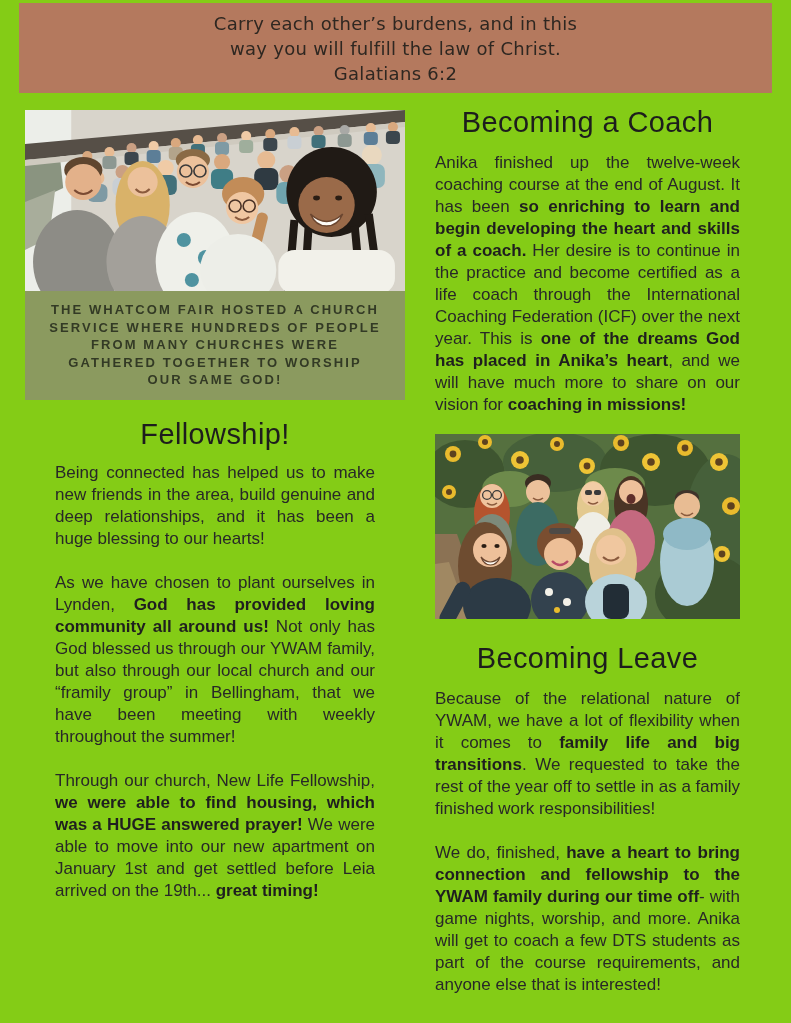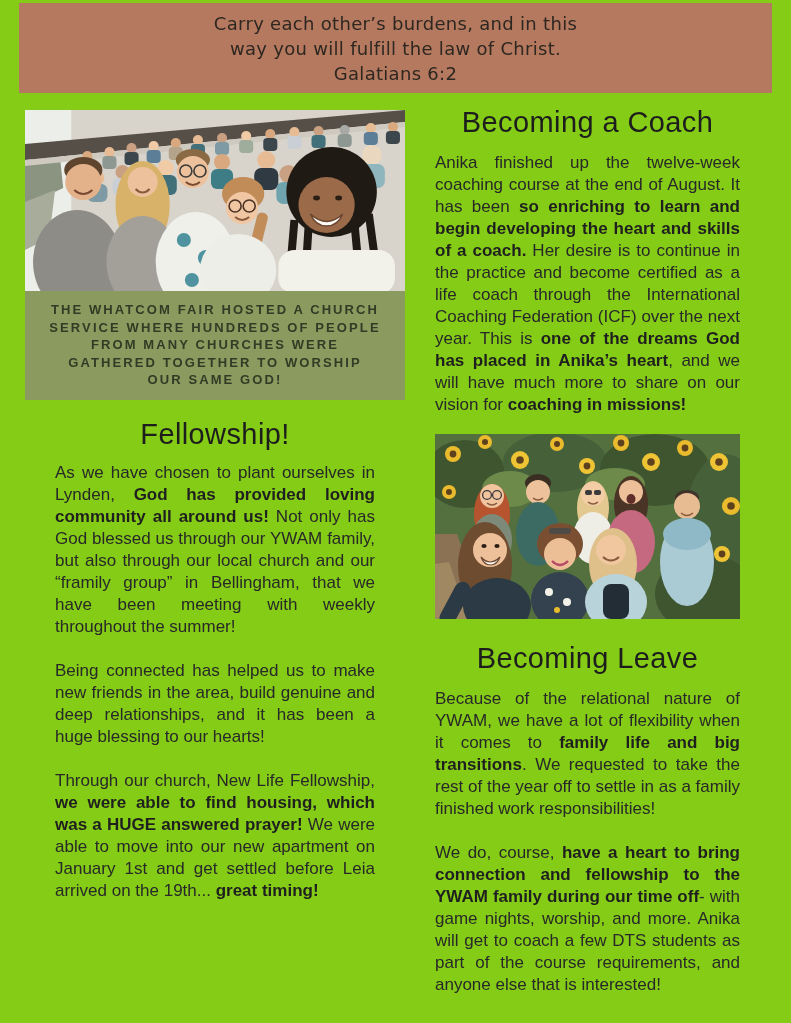--- a/index.html
+++ b/index.html
@@ -154,22 +154,22 @@
           <ellipse cx="312" cy="88" rx="3.4" ry="2.4" fill="#2a1d14"></ellipse>
           <path d="M284 104 q16 15 32 0 q-5 12 -16 12 q-11 0 -16 -12 z" fill="#fdfbf6" stroke="#6b4630" stroke-width="1.5"></path>
           <rect x="252" y="140" width="116" height="44" rx="16" fill="#f2f1ea"></rect>
         </g>
       </svg>
       <figcaption class="caption-box" style="background: rgb(139, 154, 95);">THE WHATCOM FAIR HOSTED A CHURCH SERVICE WHERE HUNDREDS OF PEOPLE FROM MANY CHURCHES WERE GATHERED TOGETHER TO WORSHIP OUR SAME GOD!</figcaption>
     </figure>
 
     <h2 class="sec-title">Fellowship!</h2>
     <div class="body-text">
+      <p><span>Being connected has helped us to make new friends in the area, build genuine and deep relationships, and it has been a huge blessing to our hearts!</span></p>
       <p><span>As we have chosen to plant ourselves in Lynden, </span><b>God has provided loving community all around us!</b><span> Not only has God blessed us through our YWAM family, but also through our local church and our “framily group” in Bellingham, that we have been meeting with weekly throughout the summer!</span></p>
-      <p><span>Being connected has helped us to make new friends in the area, build genuine and deep relationships, and it has been a huge blessing to our hearts!</span></p>
       <p><span>Through our church, New Life Fellowship, </span><b>we were able to find housing, which was a HUGE answered prayer!</b><span> We were able to move into our new apartment on January 1st and get settled before Leia arrived on the 19th... </span><b>great timing!</b></p>
     </div>
   </section>
 
   <section class="col-right">
     <h2 class="sec-title">Becoming a Coach</h2>
     <div class="body-text">
       <p><span>Anika finished up the twelve-week coaching course at the end of August. It has been </span><b>so enriching to learn and begin developing the heart and skills of a coach.</b><span> Her desire is to continue in the practice and become certified as a life coach through the International Coaching Federation (ICF) over the next year. This is </span><b>one of the dreams God has placed in Anika’s heart</b><span>, and we will have much more to share on our vision for </span><b>coaching in missions!</b></p>
     </div>
 
@@ -297,16 +297,16 @@
         <ellipse cx="62" cy="112" rx="2.6" ry="2" fill="#2a1d14"></ellipse>
         <path d="M46 123 q9 10 19 0 q-3 8 -9.5 8 q-6.5 0 -9.5 -8 z" fill="#fdfbf6" stroke="#6b4630" stroke-width="1.2"></path>
         <ellipse cx="62" cy="172" rx="34" ry="28" fill="#2c3a45"></ellipse>
         <rect x="12" y="146" width="16" height="48" rx="8" fill="#2c3a45" transform="rotate(28 20 170)"></rect>
       </g>
     </svg>
 
     <h2 class="sec-title leave-title">Becoming Leave</h2>
     <div class="body-text">
       <p><span>Because of the relational nature of YWAM, we have a lot of flexibility when it comes to </span><b>family life and big transitions</b><span>. We requested to take the rest of the year off to settle in as a family finished work responsibilities!</span></p>
-      <p><span>We do, course, </span><b>have a heart to bring connection and fellowship to the YWAM family during our time off</b><span>- with game nights, worship, and more. Anika will get to coach a few DTS students as part of the course requirements, and anyone else that is interested!</span></p>
+      <p><span>We do, finished, </span><b>have a heart to bring connection and fellowship to the YWAM family during our time off</b><span>- with game nights, worship, and more. Anika will get to coach a few DTS students as part of the course requirements, and anyone else that is interested!</span></p>
     </div>
   </section>
 </div>
 
 </body></html>

